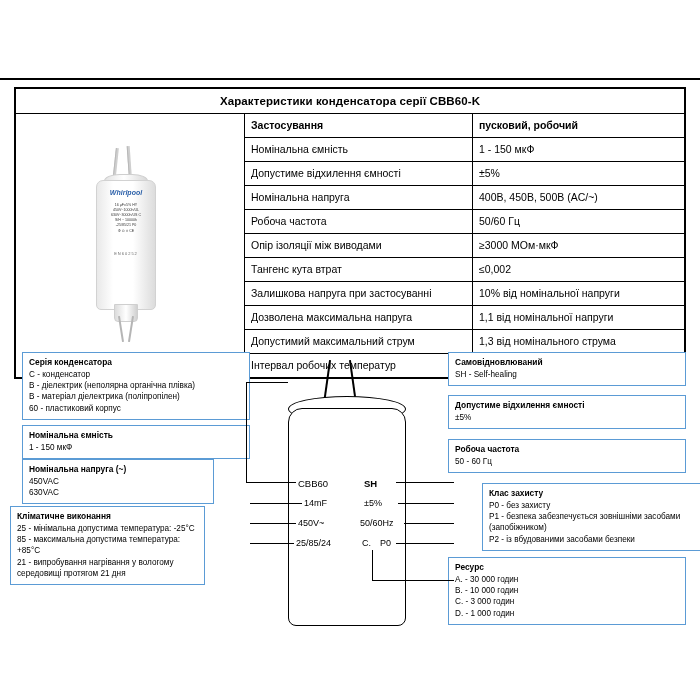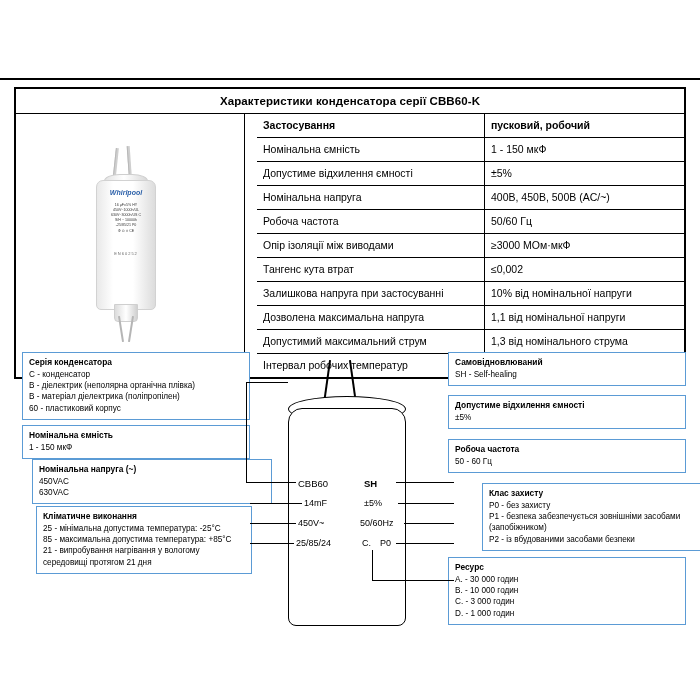--- a/index.html
+++ b/index.html
@@ -44,21 +44,20 @@
     display: flex;
     align-items: center;
     justify-content: center;
     background: #fff;
     position: relative;
   }
   .spec-table {
     flex: 1;
     border-collapse: collapse;
     font-size: 10.5px;
-    margin-left: 12px;
   }
   .spec-table td {
     border-top: 1px solid #000;
     padding: 4px 6px;
     line-height: 1.15;
     height: 15px;
   }
   .spec-table tr:first-child td { border-top: none; }
   .spec-table td.k {
     width: 215px;
@@ -173,22 +172,22 @@
     font-weight: bold;
     font-size: 8.4px;
     margin-bottom: 1px;
     display: block;
   }
   .info-box .ln { display: block; }
 
   
   #box-series { left: 22px;  top: 12px;  width: 228px; }
   #box-cap    { left: 22px;  top: 85px;  width: 228px; }
-  #box-volt   { left: 32px;  top: 119px; width: 240px; }
-  #box-clim   { left: 36px;  top: 166px; width: 216px; }
+  #box-volt   { left: 22px;  top: 119px; width: 192px; }
+  #box-clim   { left: 10px;  top: 166px; width: 195px; }
 
   
   #box-sh     { left: 448px; top: 12px;  width: 238px; }
   #box-tol    { left: 448px; top: 55px;  width: 238px; }
   #box-freq   { left: 448px; top: 99px;  width: 238px; }
   #box-prot   { left: 448px; top: 143px; width: 243px; margin-left: 34px; }
   #box-life   { left: 448px; top: 217px; width: 238px; }
 
   
   .diagram {

